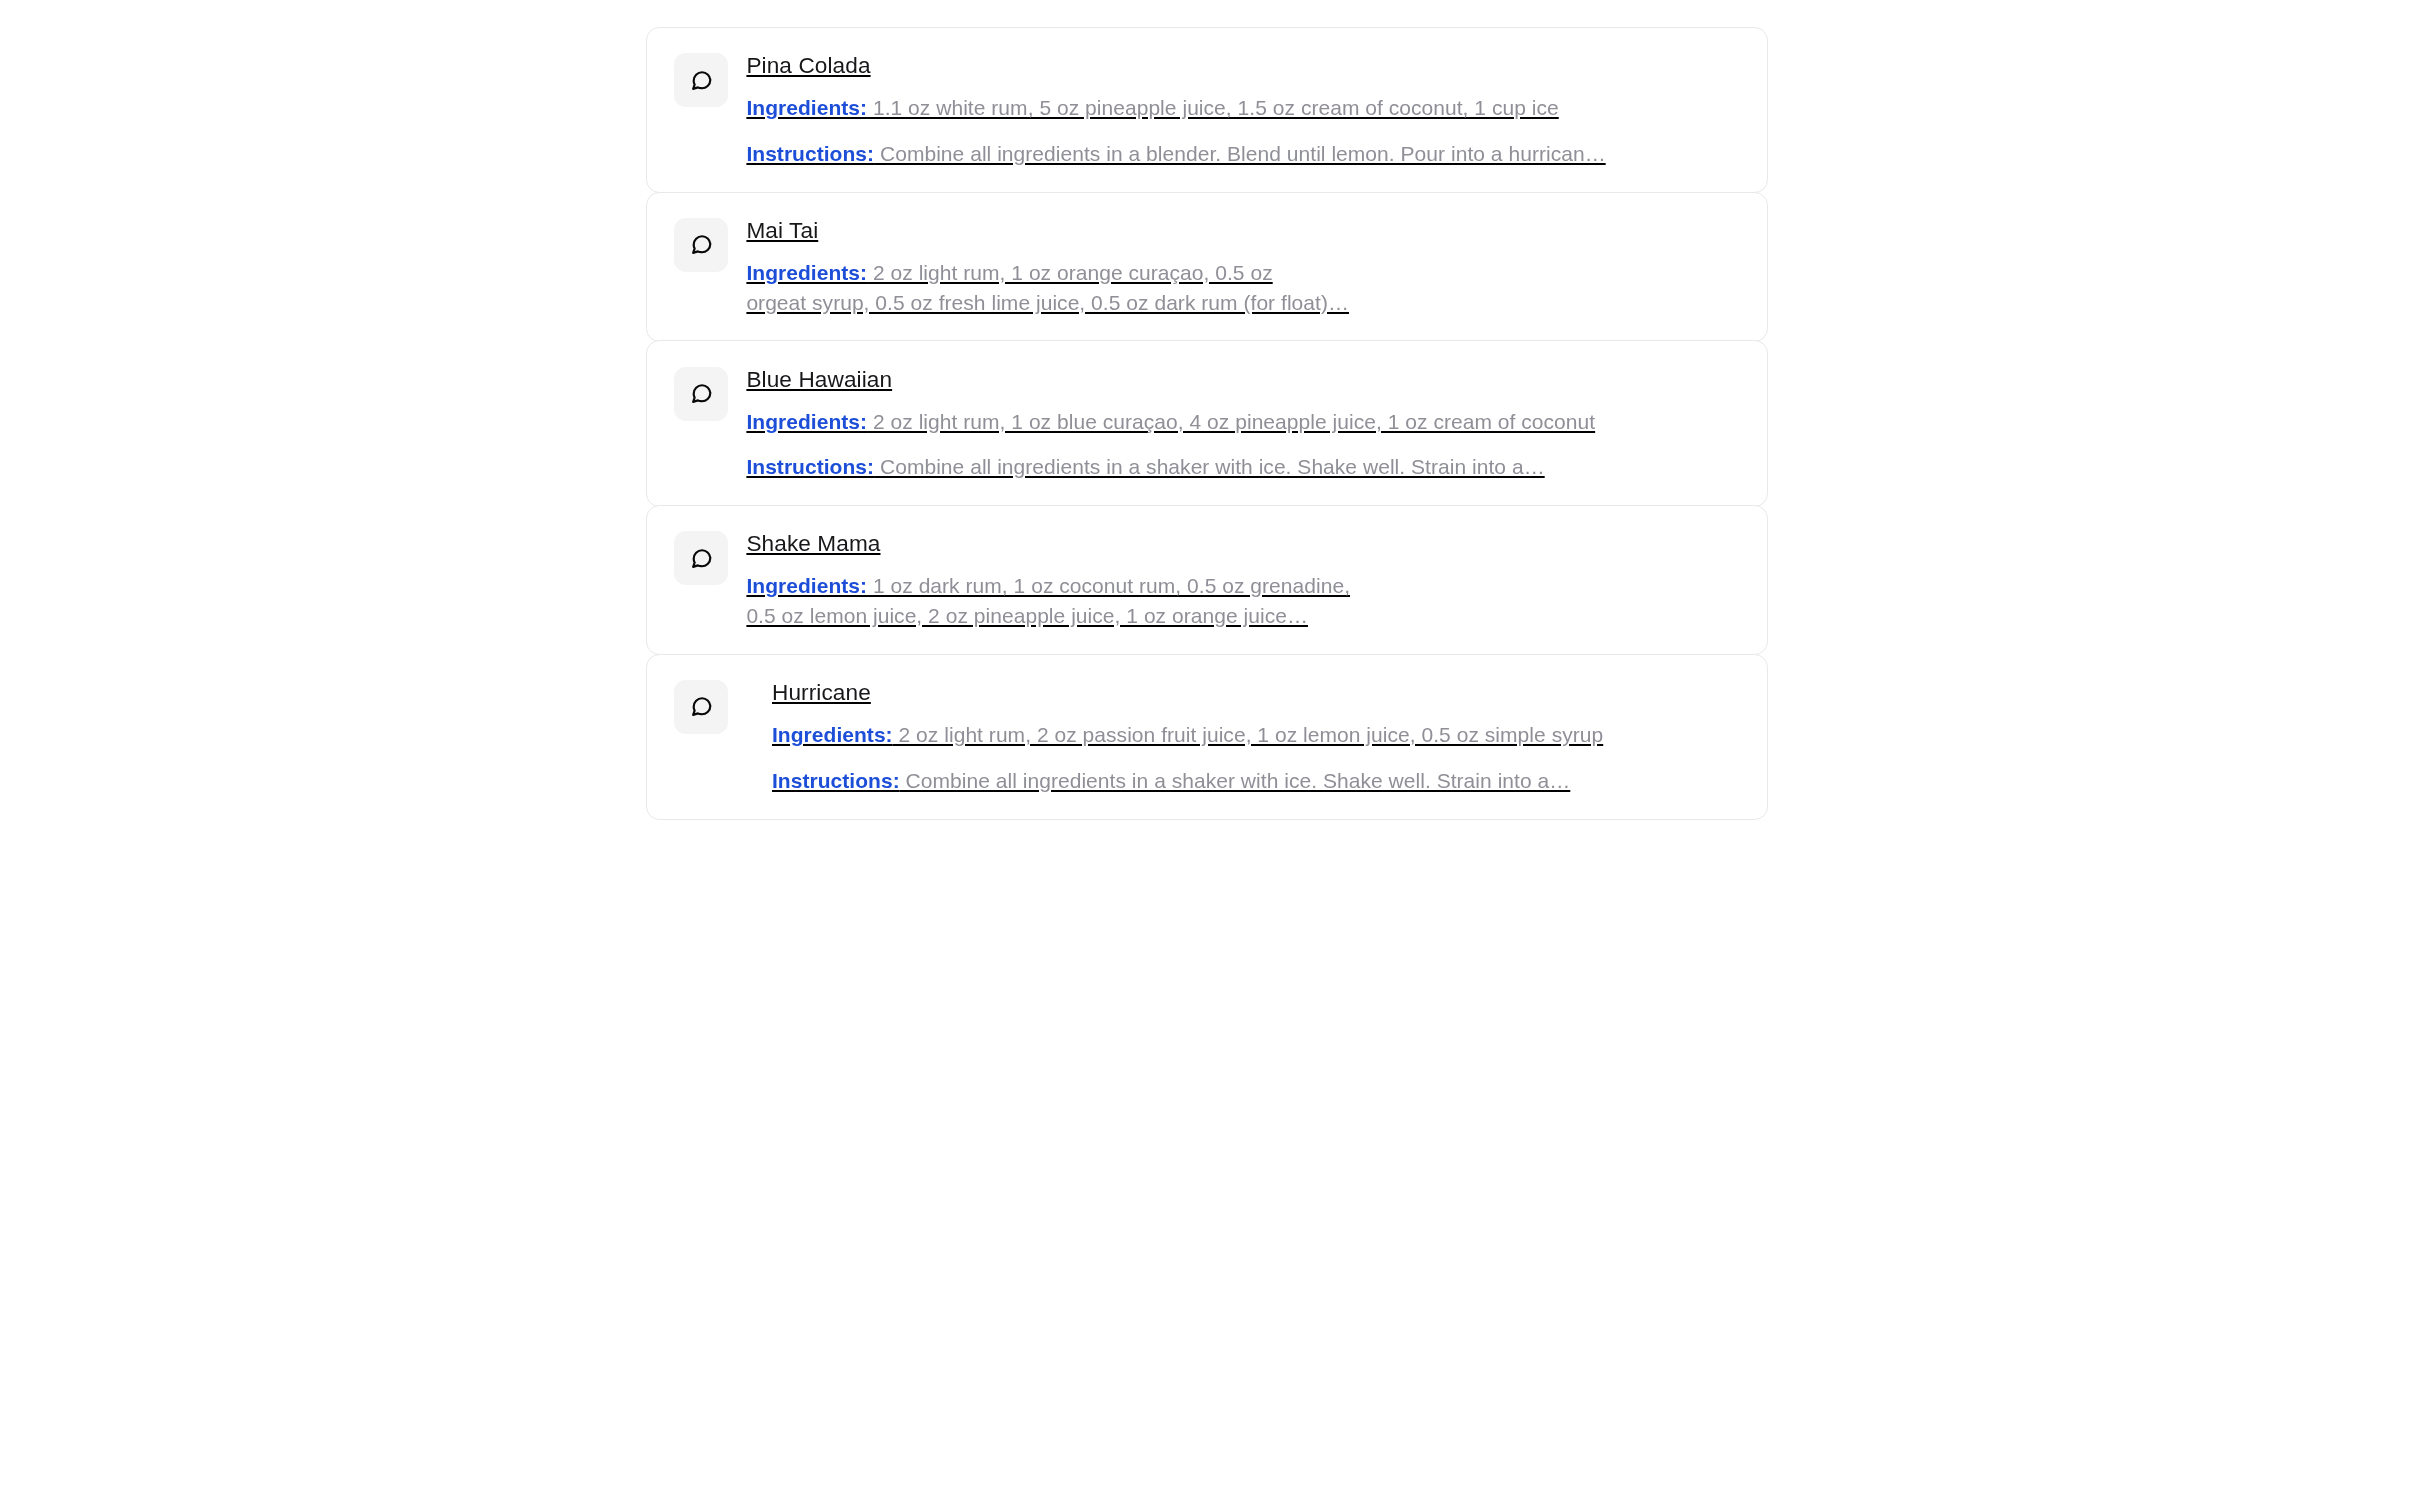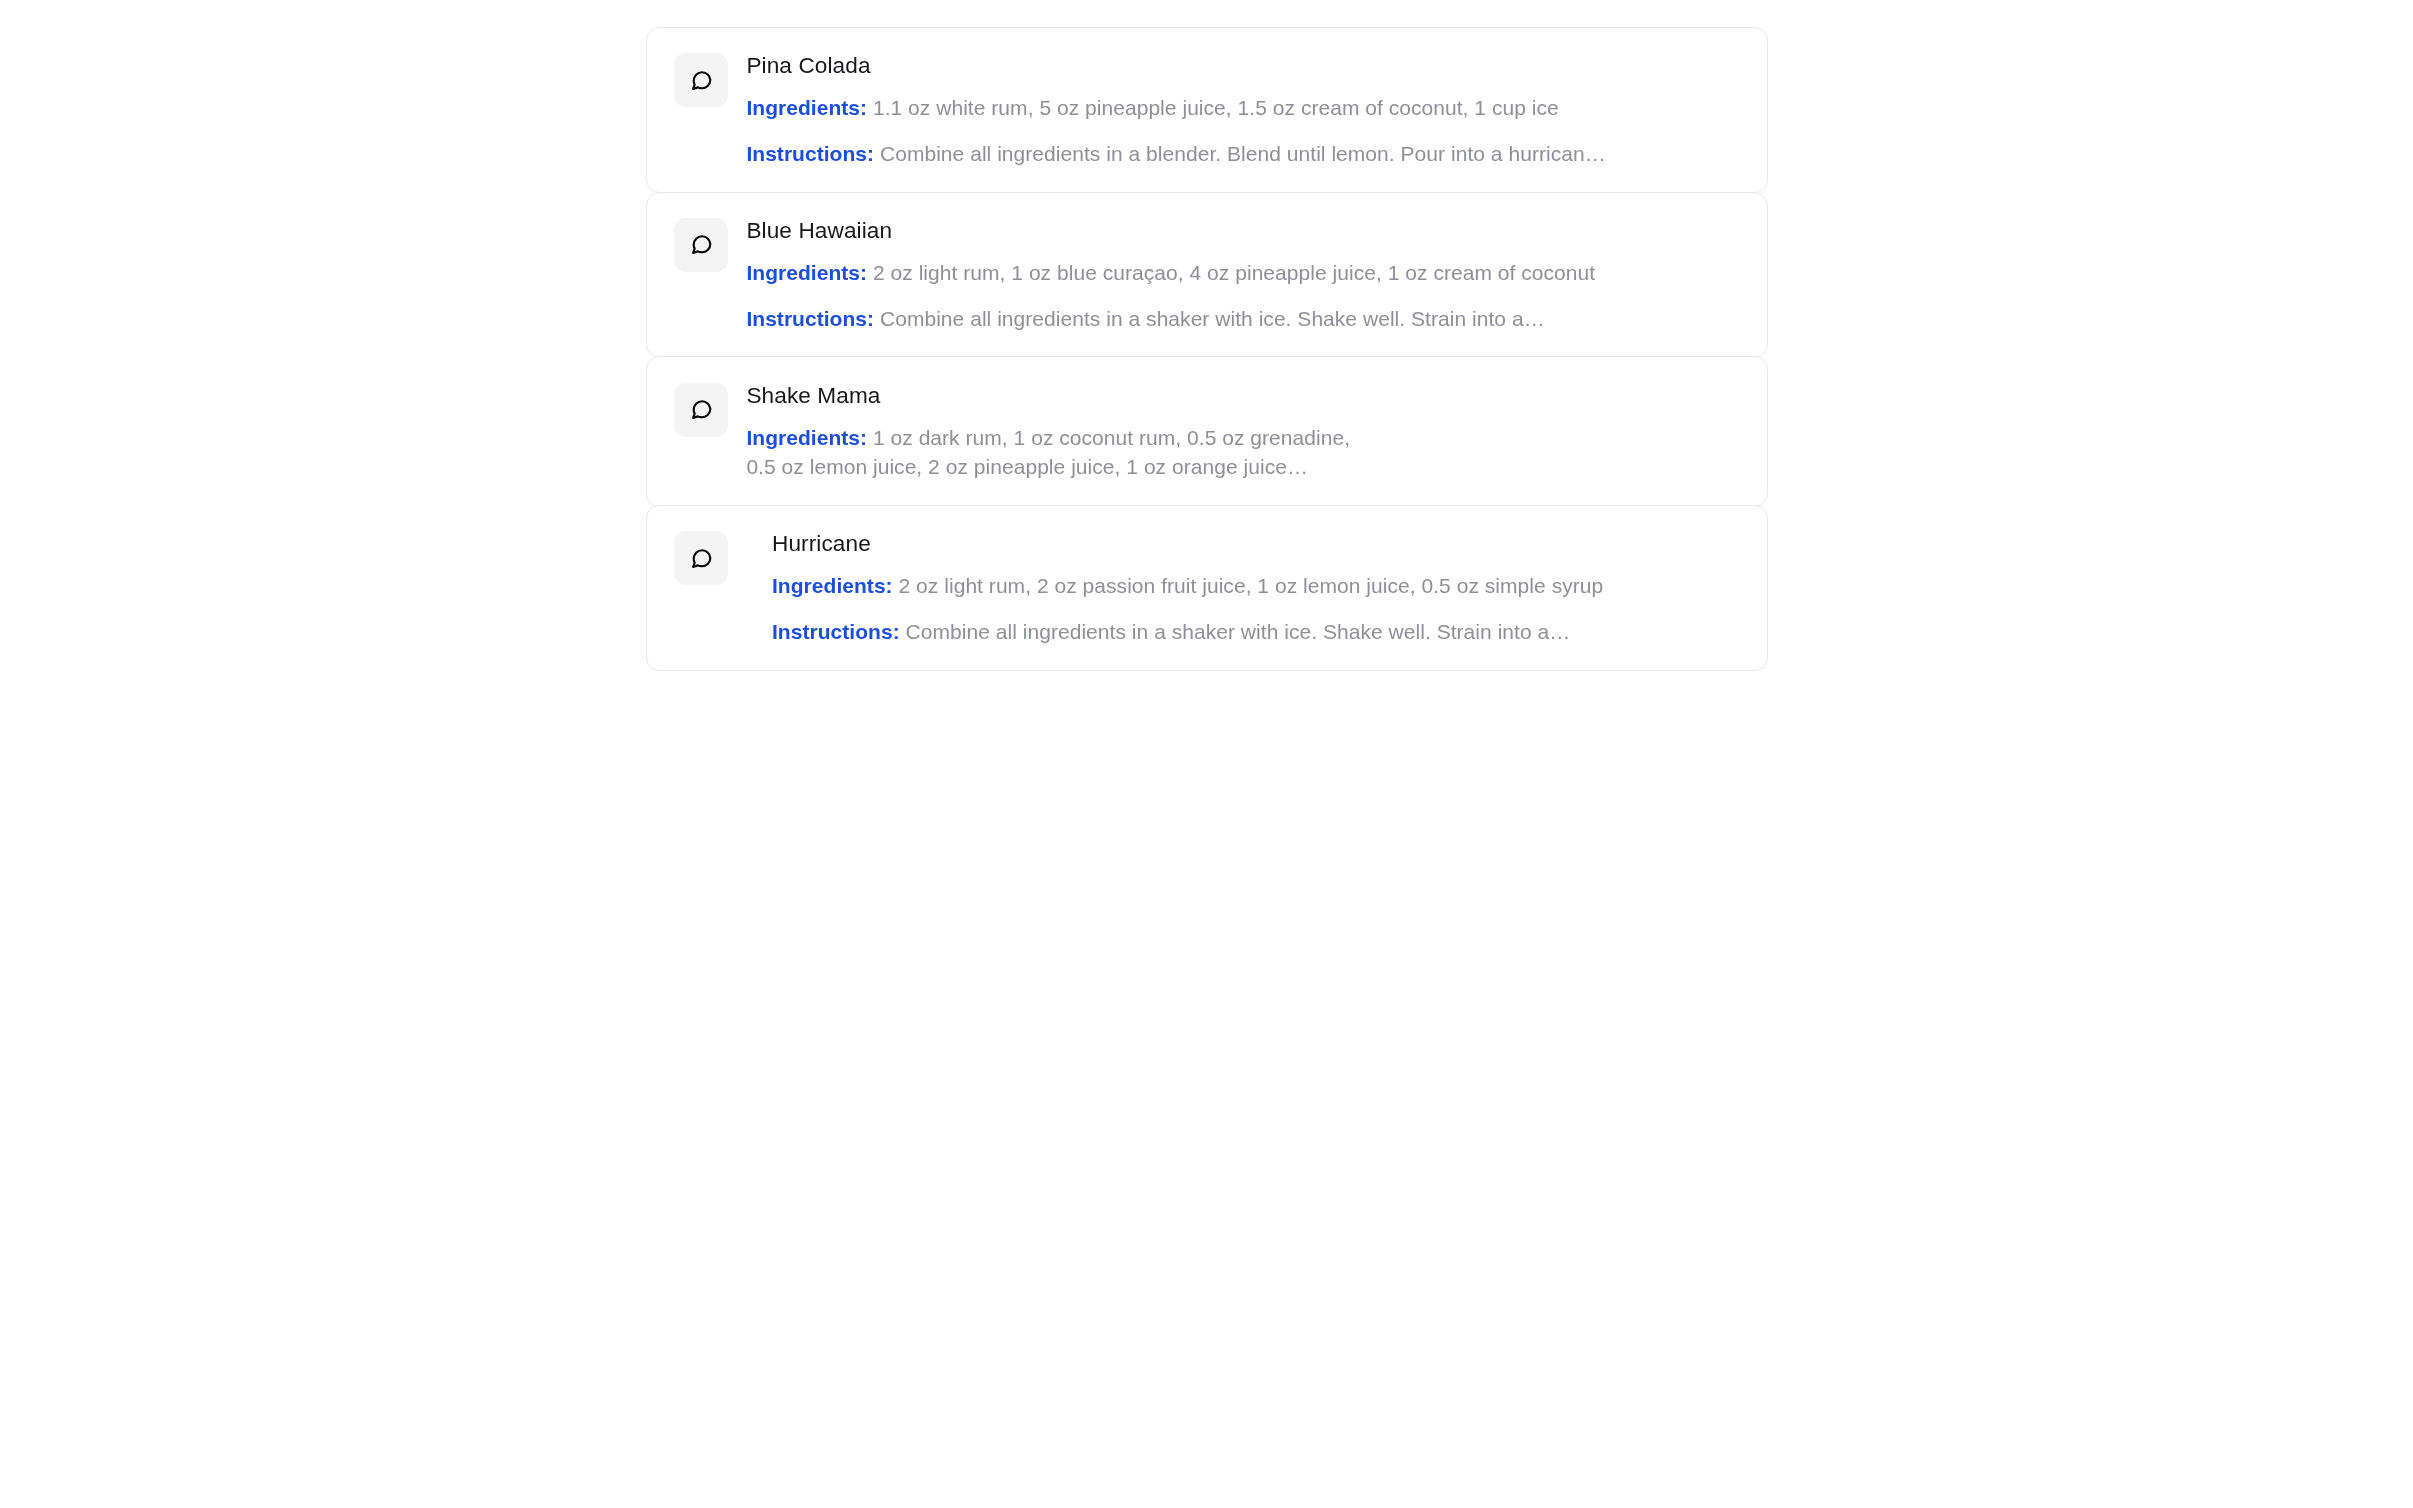--- a/index.html
+++ b/index.html
@@ -28,20 +28,21 @@
   .result-card {
     box-sizing: border-box;
     background: #ffffff;
     border: 1.7px solid #e8e8ea;
     border-radius: 13.4px;
     padding: 23.5px 28.5px 23.5px 27px;
     display: flex;
     align-items: flex-start;
     gap: 18.4px;
     margin-bottom: -1.7px;
+    text-decoration: underline;
   }
   .result-card:last-child { margin-bottom: 8px; gap: 44px; }
 
   .card-icon-box {
     flex: 0 0 auto;
     width: 54px;
     height: 54px;
     border-radius: 11.7px;
     background: #f4f4f5;
     display: flex;
@@ -103,20 +104,34 @@
     </div>
     <div class="card-body">
       <div class="card-title">Pina Colada</div>
       <div class="card-lines">
           <p class="card-line"><span class="line-label">Ingredients:</span><span class="line-value"> 1.1 oz white rum, 5 oz pineapple juice, 1.5 oz cream of coconut, 1 cup ice</span></p>
           <p class="card-line"><span class="line-label">Instructions:</span><span class="line-value"> Combine all ingredients in a blender. Blend until lemon. Pour into a hurrican…</span></p>
         </div>
     </div>
   </div>
 
+  <div class="result-card">
+    <div class="card-icon-box">
+      <svg viewBox="0 0 24 24" fill="none" stroke="#09090b" stroke-width="2.1" stroke-linecap="round" stroke-linejoin="round" aria-hidden="true">
+        <path d="M20.5 11.3a8.1 8.1 0 0 1-8.7 8.1 9 9 0 0 1-3.2-.76L4 20l1.4-4.1a8.1 8.1 0 0 1-.9-3.74 8.1 8.1 0 0 1 8.1-8.1 8.1 8.1 0 0 1 7.9 7.24z"></path>
+      </svg>
+    </div>
+    <div class="card-body">
+      <div class="card-title">Mai Tai</div>
+      <div class="card-lines">
+          <p class="card-line"><span class="line-label">Ingredients:</span><span class="line-value"> 2 oz light rum, 1 oz orange curaçao, 0.5 oz
+orgeat syrup, 0.5 oz fresh lime juice, 0.5 oz dark rum (for float)…</span></p>
+        </div>
+    </div>
+  </div>
 
   <div class="result-card">
     <div class="card-icon-box">
       <svg viewBox="0 0 24 24" fill="none" stroke="#09090b" stroke-width="2.1" stroke-linecap="round" stroke-linejoin="round" aria-hidden="true">
         <path d="M20.5 11.3a8.1 8.1 0 0 1-8.7 8.1 9 9 0 0 1-3.2-.76L4 20l1.4-4.1a8.1 8.1 0 0 1-.9-3.74 8.1 8.1 0 0 1 8.1-8.1 8.1 8.1 0 0 1 7.9 7.24z"></path>
       </svg>
     </div>
     <div class="card-body">
       <div class="card-title">Blue Hawaiian</div>
       <div class="card-lines">

